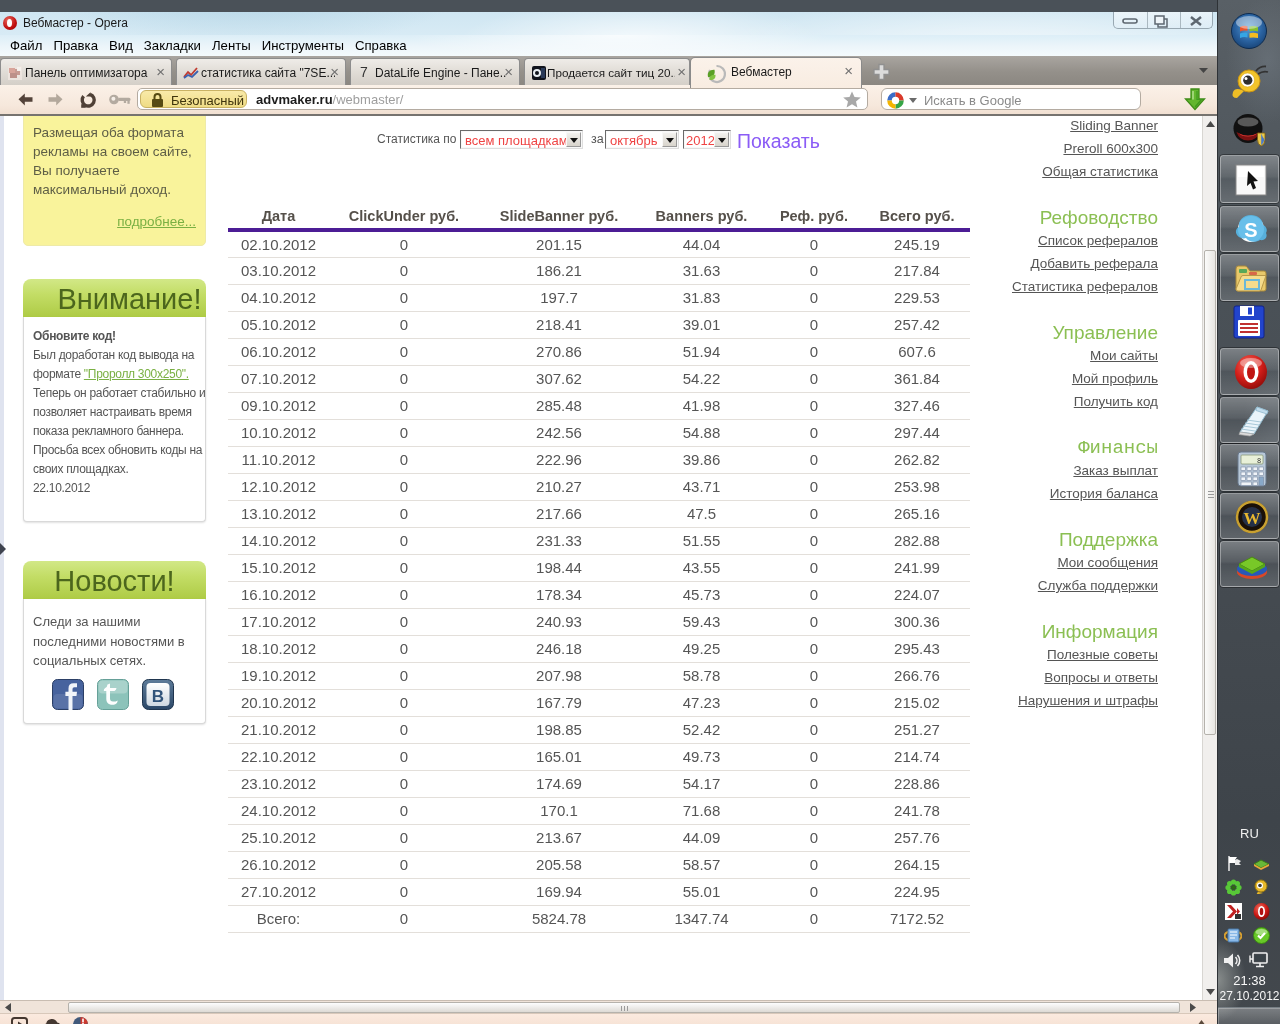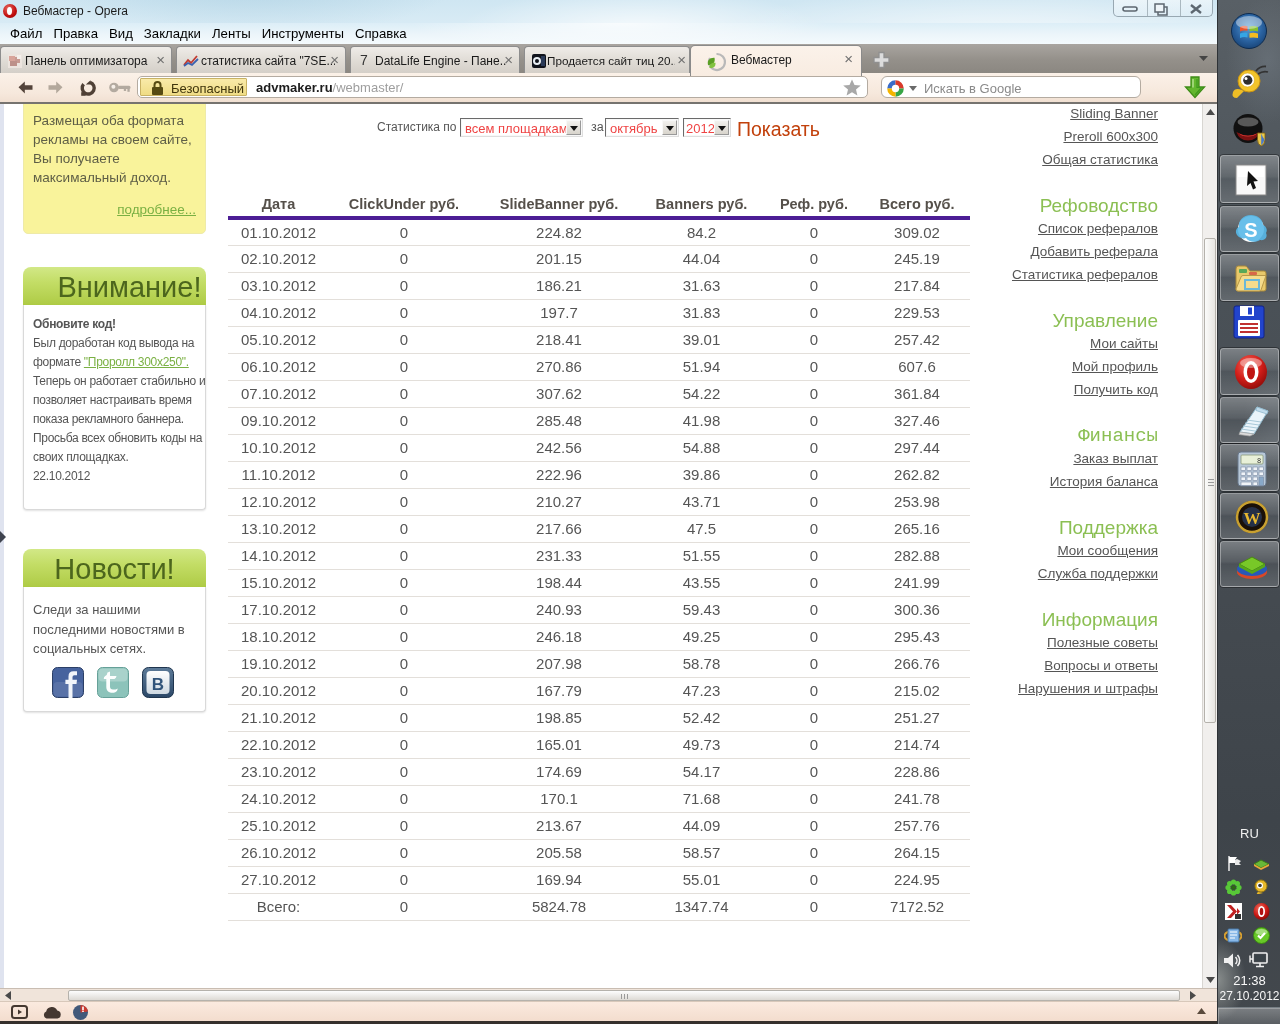--- a/index.html
+++ b/index.html
@@ -1,19 +1,19 @@
 <!DOCTYPE html>
 <html><head>
 <meta charset="utf-8">
 <style>
   * { margin:0; padding:0; box-sizing:border-box; }
   html,body { width:1280px; height:1024px; overflow:hidden; font-family:"Liberation Sans", sans-serif; }
   #screen { position:relative; width:1280px; height:1024px; background:#4a5158; }
   
-  #win { position:absolute; left:0; top:0; width:1217px; height:816px; }
+  #win { position:absolute; left:0; top:12px; width:1217px; height:816px; }
   
   #titlebar { position:absolute; left:0; top:0; width:1217px; height:23px;
     background:
       radial-gradient(ellipse 260px 60px at 640px 30px, rgba(255,255,255,.75), rgba(255,255,255,0) 70%),
       radial-gradient(ellipse 300px 80px at 250px -20px, rgba(160,200,220,.55), rgba(160,200,220,0) 70%),
       radial-gradient(ellipse 400px 70px at 1000px 35px, rgba(255,255,255,.6), rgba(255,255,255,0) 70%),
       linear-gradient(180deg,#cfe6f2 0%, #d8ebf5 100%);
   }
   #menubar { position:absolute; left:0; top:23px; width:1217px; height:21px;
     background:
@@ -163,21 +163,21 @@
         <rect x="1.2" y="12.2" width="4.5" height="3.6" fill="#4f4036"></rect>
       </svg>
       <svg width="22" height="11" style="position:absolute;left:109px;top:9px">
         <circle cx="5" cy="5.5" r="4.8" fill="#b3aaa0"></circle>
           <circle cx="4.4" cy="4.7" r="2" fill="#f6efe8"></circle>
         <rect x="9" y="3.8" width="12.5" height="3.2" rx="1.5" fill="#b3aaa0"></rect>
         <rect x="14.8" y="6.4" width="2.3" height="2.6" fill="#b3aaa0"></rect>
           <rect x="18.4" y="6.4" width="2.3" height="3.4" fill="#b3aaa0"></rect>
       </svg>
       <div style="position:absolute;left:137px;top:3px;width:731px;height:22px;background:#fff;border:1px solid #b4aba1;border-radius:5px;">
-        <div style="position:absolute;left:2px;top:1px;width:107px;height:18px;background:linear-gradient(180deg,#f9eaa9 0%,#efdc85 100%);border:1px solid #c9b264;border-radius:1px;padding-left:36px;">
+        <div style="position:absolute;left:2px;top:1px;width:107px;height:18px;background:linear-gradient(180deg,#f9eaa9 0%,#efdc85 100%);border:1px solid #c9b264;border-radius:6px;padding-left:36px;">
           <svg width="13" height="14" style="position:absolute;left:10px;top:2px">
             <rect x="1" y="6" width="11" height="8" rx="1" fill="#564a12"></rect>
             <path d="M3.5 6 V4 A3 3 0 0 1 9.5 4 V6" fill="none" stroke="#564a12" stroke-width="2"></path>
           </svg>
           <span style="position:absolute;left:30px;top:1.5px;font-size:13px;color:#3f340c;">Безопасный</span>
         </div>
         <span style="position:absolute;left:118px;top:3px;font-size:13px;color:#1c1c1c;font-weight:bold;">advmaker.ru<span style="color:#9e9e9e;font-weight:normal;">/webmaster/</span></span>
         <svg width="18" height="17" style="position:absolute;right:6px;top:2px">
             <path d="M9 0.5 L11.5 6 L17.8 6.4 L13 10.6 L14.4 16.6 L9 13.3 L3.6 16.6 L5 10.6 L0.2 6.4 L6.5 6 Z" fill="#a8a8a8"></path>
           </svg>
@@ -259,41 +259,33 @@
       </div>
       <div style="position:absolute;left:591px;top:16px;font-size:12.5px;color:#555;">за</div>
       <div class="wsel" style="position:absolute;left:605px;top:14px;width:74px;height:19px;">
         <span>октябрь</span>
           <i></i>
       </div>
       <div class="wsel" style="position:absolute;left:683px;top:14px;width:48px;height:19px;">
         <span style="left:2px;">2012</span>
           <i></i>
       </div>
-      <div style="position:absolute;left:737px;top:14px;font-size:19.5px;color:#c2410c;">Показать</div>
+      <div style="position:absolute;left:737px;top:14px;font-size:19.5px;color:#8b5cf6;">Показать</div>
 
       <table id="stats">
         <tbody>
             <tr>
               <th style="width:101px;">Дата</th>
               <th style="width:150px;">ClickUnder руб.</th>
               <th style="width:160px;">SlideBanner руб.</th>
               <th style="width:125px;">Banners руб.</th>
               <th style="width:100px;">Реф. руб.</th>
               <th style="width:106px;">Всего руб.</th>
             </tr>
         <tr>
-              <td>01.10.2012</td>
-              <td>0</td>
-              <td>224.82</td>
-              <td>84.2</td>
-              <td>0</td>
-              <td>309.02</td>
-            </tr>
-        <tr>
               <td>02.10.2012</td>
               <td>0</td>
               <td>201.15</td>
               <td>44.04</td>
               <td>0</td>
               <td>245.19</td>
             </tr>
         <tr>
               <td>03.10.2012</td>
               <td>0</td>
@@ -382,20 +374,28 @@
               <td>0</td>
               <td>282.88</td>
             </tr>
         <tr>
               <td>15.10.2012</td>
               <td>0</td>
               <td>198.44</td>
               <td>43.55</td>
               <td>0</td>
               <td>241.99</td>
+            </tr>
+        <tr>
+              <td>16.10.2012</td>
+              <td>0</td>
+              <td>178.34</td>
+              <td>45.73</td>
+              <td>0</td>
+              <td>224.07</td>
             </tr>
         <tr>
               <td>17.10.2012</td>
               <td>0</td>
               <td>240.93</td>
               <td>59.43</td>
               <td>0</td>
               <td>300.36</td>
             </tr>
         <tr>

